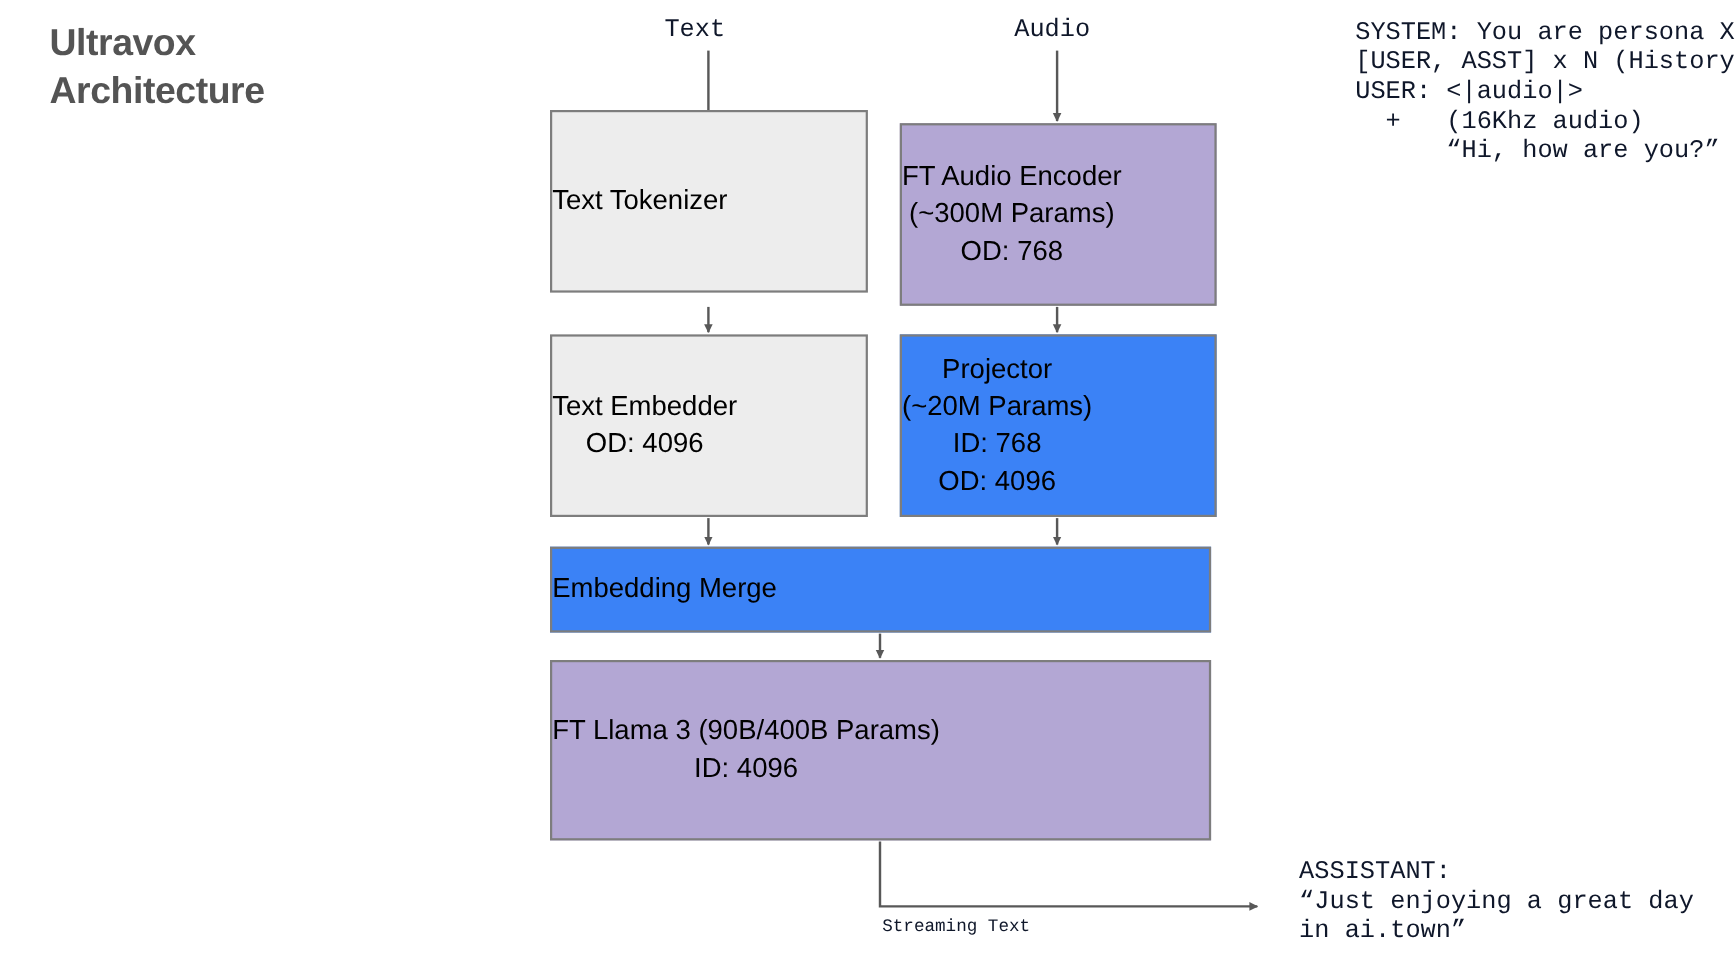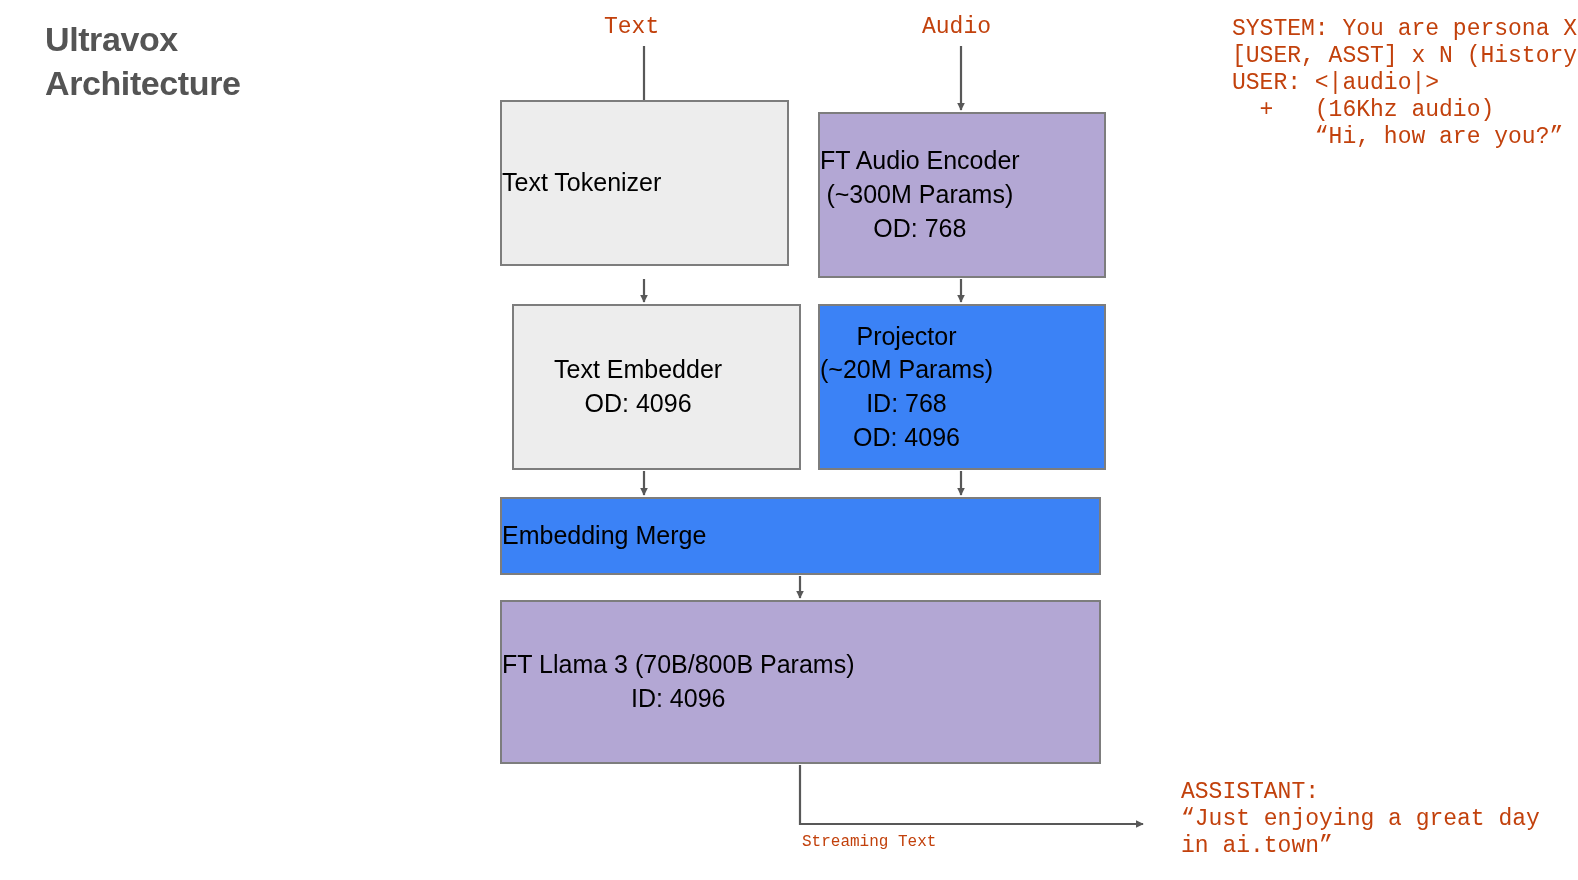--- a/index.html
+++ b/index.html
@@ -63,30 +63,30 @@
     font-size: 25px;
     line-height: 1.35;
     white-space: pre-line;
   }
   .node.gray   { background: #ededed; }
   .node.purple { background: #b3a7d4; }
   .node.rose   { background: #3b82f6; }
 
   #node-text-tokenizer { left: 500px; top: 100px; width: 289px; height: 166px; }
   #node-audio-encoder  { left: 818px; top: 112px; width: 288px; height: 166px; }
-  #node-text-embedder  { left: 512px; top: 304px; width: 289px; height: 166px; padding-left: 40px; }
+  #node-text-embedder  { left: 500px; top: 304px; width: 289px; height: 166px; }
   #node-projector      { left: 818px; top: 304px; width: 288px; height: 166px; }
   #node-embedding-merge{ left: 500px; top: 497px; width: 601px; height: 78px;  }
   #node-llama          { left: 500px; top: 600px; width: 601px; height: 164px; }
 
   
   .mono {
     position: absolute;
     font-family: "Liberation Mono", "DejaVu Sans Mono", monospace;
-    color: #c2410c;
+    color: #0f172a;
     white-space: pre;
   }
   #label-text-input {
     left: 604px; top: 14px;
     font-size: 23px;
   }
   #label-audio-input {
     left: 922px; top: 14px;
     font-size: 23px;
   }
@@ -151,21 +151,21 @@
 (~20M Params)
 ID: 768
 OD: 4096</span>
   </div>
 
   <div class="node rose" id="node-embedding-merge">
     <span>Embedding Merge</span>
   </div>
 
   <div class="node purple" id="node-llama">
-    <span>FT Llama 3 (70B/800B Params)
+    <span>FT Llama 3 (90B/400B Params)
 ID: 4096</span>
   </div>
 
   <div class="mono" id="label-text-input">Text</div>
 
   <div class="mono" id="label-audio-input">Audio</div>
 
   <div class="mono" id="label-streaming-text">Streaming Text</div>
 
   <div class="mono" id="prompt-block">SYSTEM: You are persona X.

